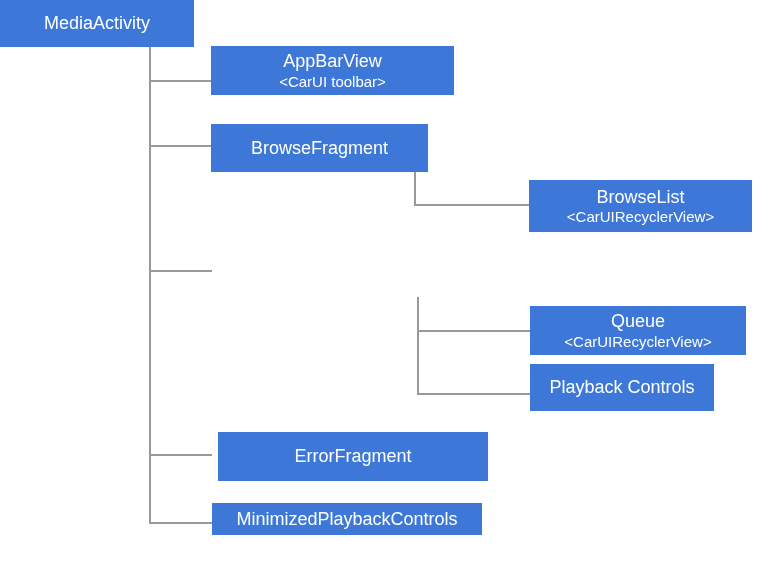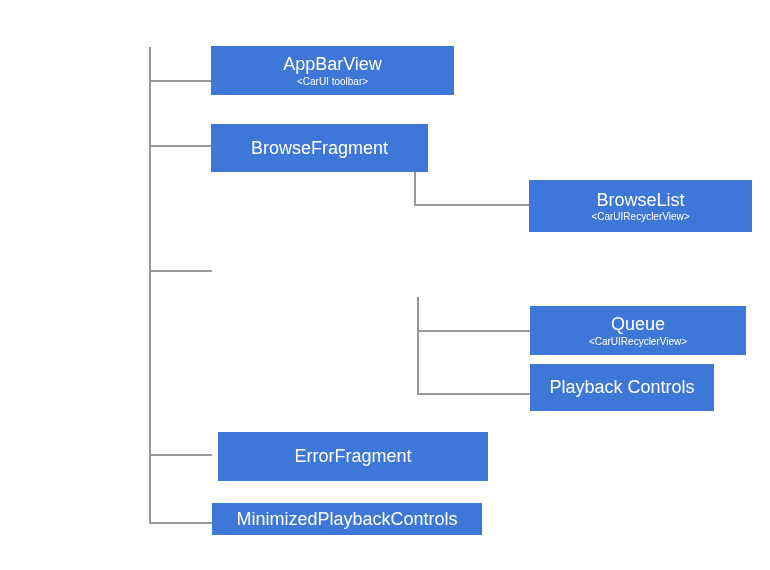--- a/index.html
+++ b/index.html
@@ -18,21 +18,21 @@
   }
   .node{
     position:absolute;
     background:var(--node-fill);
     color:var(--node-text);
     display:flex;flex-direction:column;
     align-items:center;justify-content:center;
     text-align:center;
   }
   .node .label{font-size:18px;line-height:1.25;}
-  .node .sublabel{font-size:10px;line-height:1.2;}
+  .node .sublabel{font-size:15px;line-height:1.2;}
   .line{position:absolute;background:var(--connector);}
   .line.h{height:2px;}
   .line.v{width:2px;}
 </style>
 </head>
 <body>
 
 <div class="canvas">
 
   <div class="line v" style="left:149px;top:47px;height:477px"></div>
@@ -42,20 +42,23 @@
   <div class="line h" style="left:149px;top:454px;width:63px"></div>
   <div class="line h" style="left:149px;top:522px;width:64px"></div>
 
   <div class="line v" style="left:414px;top:172px;height:34px"></div>
   <div class="line h" style="left:414px;top:204px;width:115px"></div>
 
   <div class="line v" style="left:417px;top:297px;height:98px"></div>
   <div class="line h" style="left:417px;top:330px;width:113px"></div>
   <div class="line h" style="left:417px;top:393px;width:113px"></div>
 
+  <div class="node" style="left:0px;top:0px;width:194px;height:47px">
+    <span class="label">MediaActivity</span>
+  </div>
 
   <div class="node" style="left:211px;top:46px;width:243px;height:49px">
     <span class="label">AppBarView</span>
     <span class="sublabel">&lt;CarUI toolbar&gt;</span>
   </div>
 
   <div class="node" style="left:211px;top:124px;width:217px;height:48px">
     <span class="label">BrowseFragment</span>
   </div>
 

